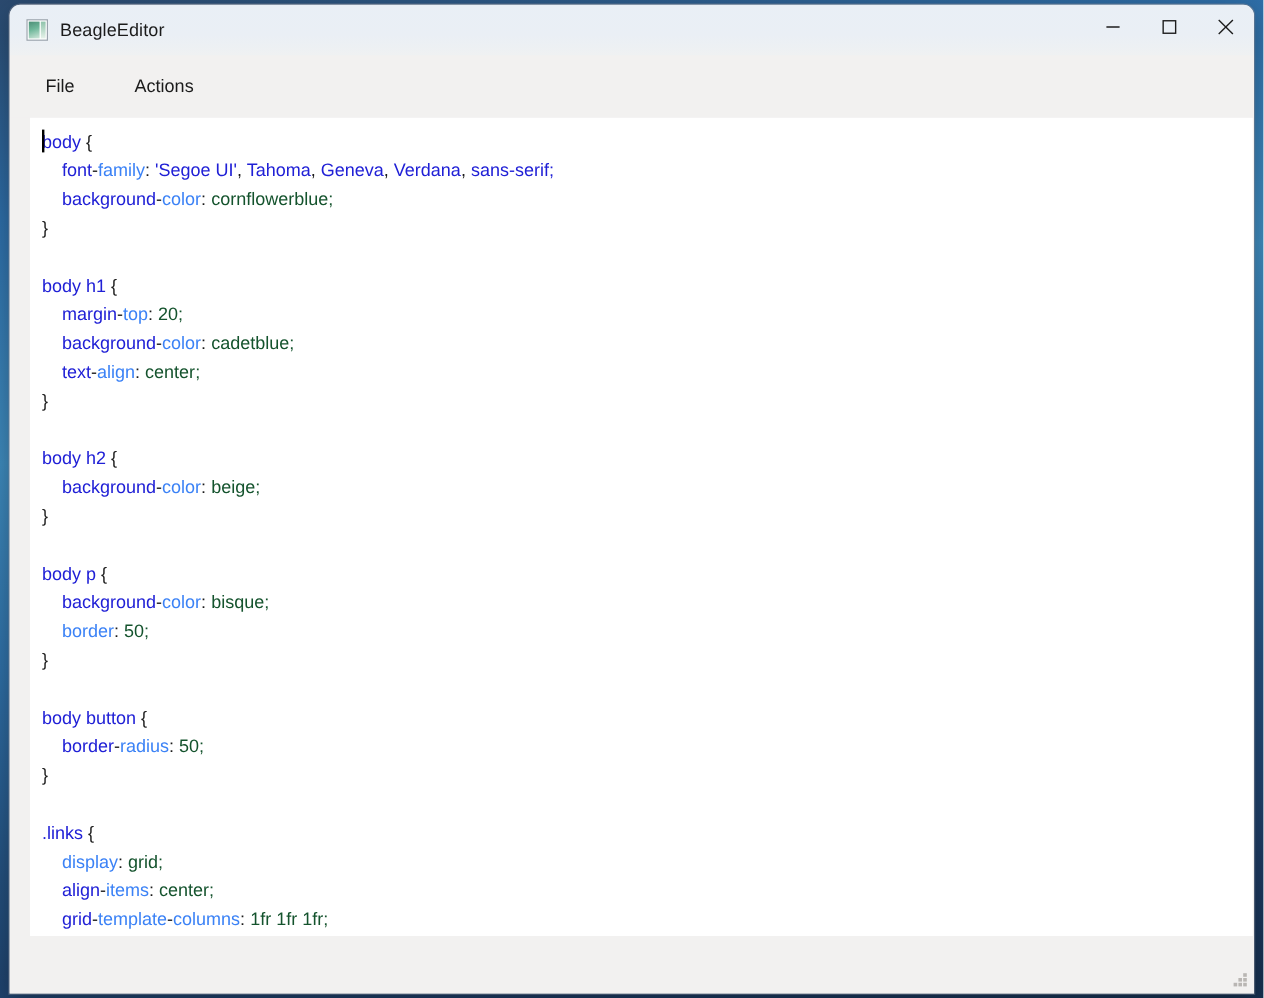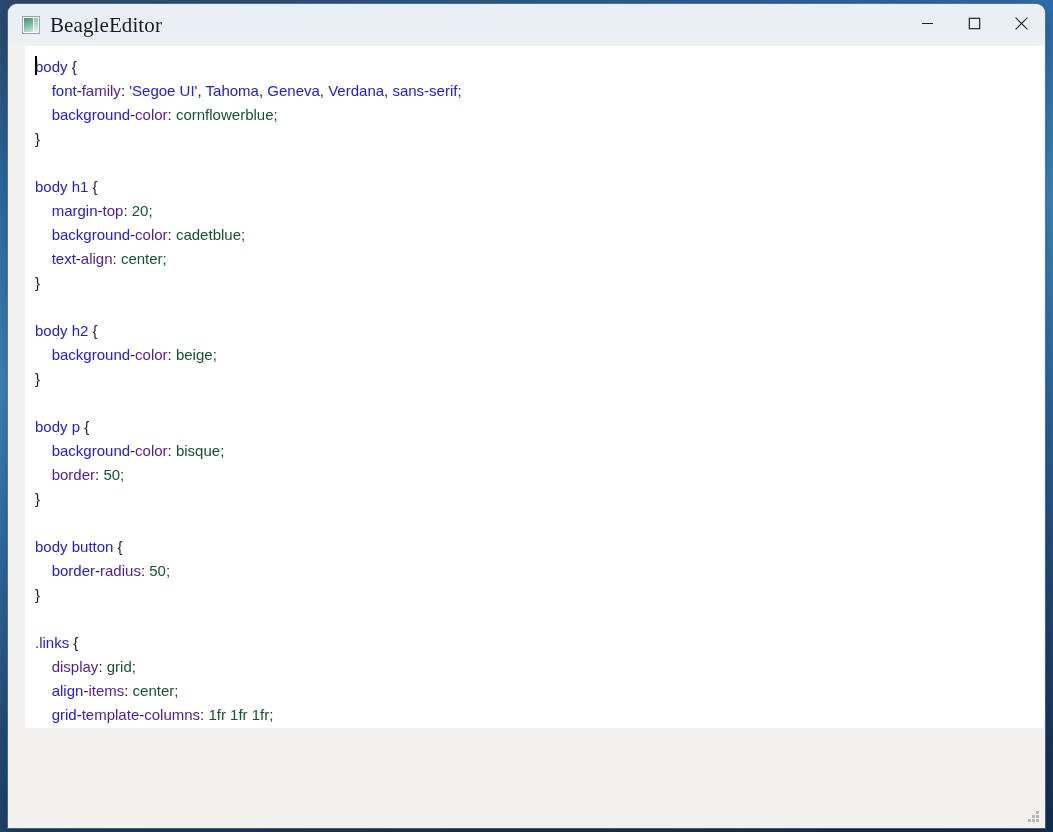--- a/index.html
+++ b/index.html
@@ -63,24 +63,23 @@
     width: 9px; height: 14px;
     background: linear-gradient(160deg, #4c8f77 0%, #6fb79a 45%, #cfe6da 100%);
   }
   #app-icon .swatch-right {
     position: absolute;
     left: 11px; top: 1px;
     width: 4px; height: 14px;
     background: linear-gradient(180deg, #8fc3ab 0%, #e6f2ea 100%);
   }
   #window-title {
-    font-size: 21px;
+    font-size: 15px;
     color: #1b1b1b;
     letter-spacing: 0.1px;
-    font-family: Liberation Serif, serif;
   }
   #win-controls {
     position: absolute;
     right: 0; top: 0;
     height: 42px;
     display: flex;
   }
   .win-btn {
     width: 47px;
     height: 42px;
@@ -130,21 +129,21 @@
   #code {
     font-family: "Liberation Sans", sans-serif;
     font-size: 15px;
     line-height: 24px;
     white-space: pre;
     padding-left: 10px;
     color: #000000;
   }
   .ln { height: 24px; }   
   .t-blue { color: #2020d6; }
-  .t-grn  { color: #4c1d95; }
+  .t-grn  { color: #3b82f6; }
   .t-red  { color: #14532d; }
   .t-pun  { color: #1a1a1a; }
 
   
   #caret {
     position: absolute;
     left: 10px;
     top: 10px;
     width: 2px;
     height: 19px;
@@ -209,20 +208,24 @@
             <svg width="15" height="15" viewBox="0 0 15 15">
                 <line x1="1.6" y1="1.6" x2="13.4" y2="13.4"></line>
                 <line x1="13.4" y1="1.6" x2="1.6" y2="13.4"></line>
               </svg>
           </span>
         </div>
 
       </div>
     </div>
 
+    <div id="menubar">
+      <div class="menu-item">File</div>
+      <div class="menu-item">Actions</div>
+    </div>
 
     <div id="editor-wrap">
       <div id="editor">
         <div id="code"><div class="ln"><span class="t-blue">body</span><span class="t-pun"> {</span></div><div class="ln"><span class="t-pun">    </span><span class="t-blue">font</span><span class="t-pun">-</span><span class="t-grn">family</span><span class="t-pun">: </span><span class="t-blue">'Segoe UI'</span><span class="t-pun">, </span><span class="t-blue">Tahoma</span><span class="t-pun">, </span><span class="t-blue">Geneva</span><span class="t-pun">, </span><span class="t-blue">Verdana</span><span class="t-pun">, </span><span class="t-blue">sans-serif</span><span class="t-blue">;</span></div><div class="ln"><span class="t-pun">    </span><span class="t-blue">background</span><span class="t-pun">-</span><span class="t-grn">color</span><span class="t-pun">: </span><span class="t-red">cornflowerblue</span><span class="t-red">;</span></div><div class="ln"><span class="t-pun">}</span></div><div class="ln">&nbsp;</div><div class="ln"><span class="t-blue">body h1</span><span class="t-pun"> {</span></div><div class="ln"><span class="t-pun">    </span><span class="t-blue">margin</span><span class="t-pun">-</span><span class="t-grn">top</span><span class="t-pun">: </span><span class="t-red">20</span><span class="t-red">;</span></div><div class="ln"><span class="t-pun">    </span><span class="t-blue">background</span><span class="t-pun">-</span><span class="t-grn">color</span><span class="t-pun">: </span><span class="t-red">cadetblue</span><span class="t-red">;</span></div><div class="ln"><span class="t-pun">    </span><span class="t-blue">text</span><span class="t-pun">-</span><span class="t-grn">align</span><span class="t-pun">: </span><span class="t-red">center</span><span class="t-red">;</span></div><div class="ln"><span class="t-pun">}</span></div><div class="ln">&nbsp;</div><div class="ln"><span class="t-blue">body h2</span><span class="t-pun"> {</span></div><div class="ln"><span class="t-pun">    </span><span class="t-blue">background</span><span class="t-pun">-</span><span class="t-grn">color</span><span class="t-pun">: </span><span class="t-red">beige</span><span class="t-red">;</span></div><div class="ln"><span class="t-pun">}</span></div><div class="ln">&nbsp;</div><div class="ln"><span class="t-blue">body p</span><span class="t-pun"> {</span></div><div class="ln"><span class="t-pun">    </span><span class="t-blue">background</span><span class="t-pun">-</span><span class="t-grn">color</span><span class="t-pun">: </span><span class="t-red">bisque</span><span class="t-red">;</span></div><div class="ln"><span class="t-pun">    </span><span class="t-grn">border</span><span class="t-pun">: </span><span class="t-red">50</span><span class="t-red">;</span></div><div class="ln"><span class="t-pun">}</span></div><div class="ln">&nbsp;</div><div class="ln"><span class="t-blue">body button</span><span class="t-pun"> {</span></div><div class="ln"><span class="t-pun">    </span><span class="t-blue">border</span><span class="t-pun">-</span><span class="t-grn">radius</span><span class="t-pun">: </span><span class="t-red">50</span><span class="t-red">;</span></div><div class="ln"><span class="t-pun">}</span></div><div class="ln">&nbsp;</div><div class="ln"><span class="t-blue">.links</span><span class="t-pun"> {</span></div><div class="ln"><span class="t-pun">    </span><span class="t-grn">display</span><span class="t-pun">: </span><span class="t-red">grid</span><span class="t-red">;</span></div><div class="ln"><span class="t-pun">    </span><span class="t-blue">align</span><span class="t-pun">-</span><span class="t-grn">items</span><span class="t-pun">: </span><span class="t-red">center</span><span class="t-red">;</span></div><div class="ln"><span class="t-pun">    </span><span class="t-blue">grid</span><span class="t-pun">-</span><span class="t-grn">template</span><span class="t-pun">-</span><span class="t-grn">columns</span><span class="t-pun">: </span><span class="t-red">1fr 1fr 1fr</span><span class="t-red">;</span></div><div class="ln"></div></div>
         <div id="caret"></div>
       </div>
     </div>
 
     <div id="bottom-strip">
       <div id="resize-grip">

